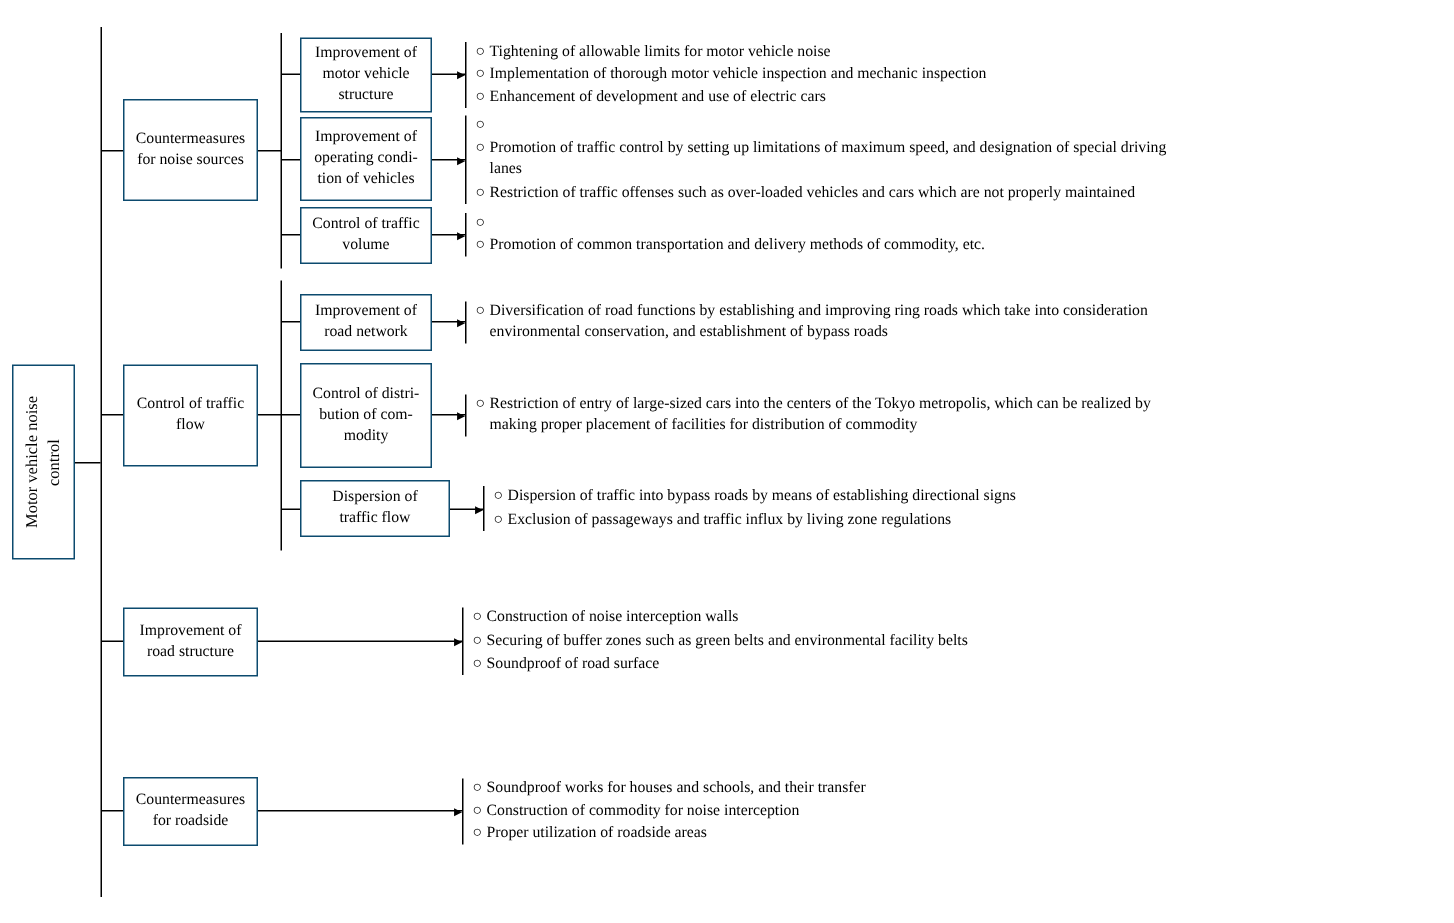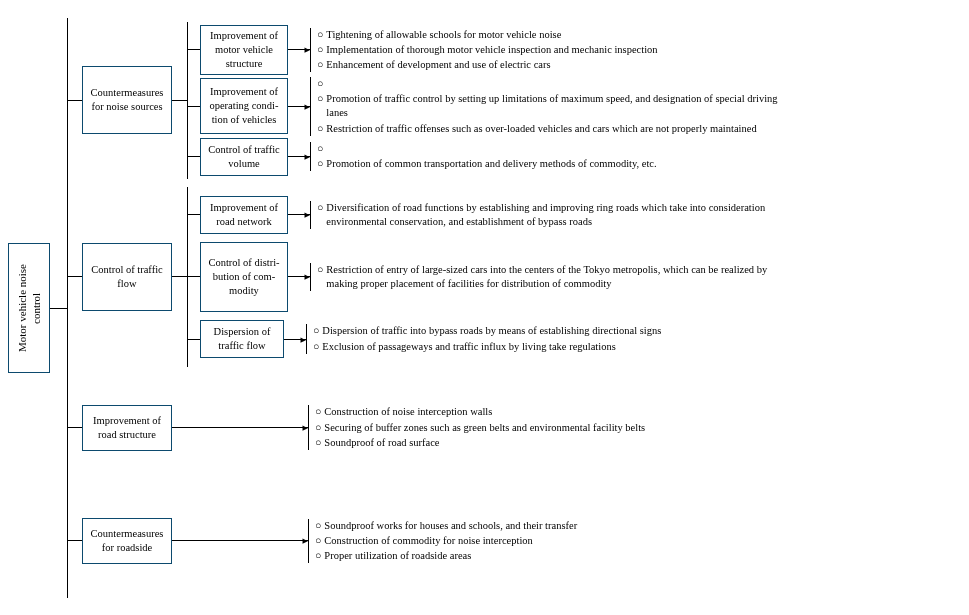--- a/index.html
+++ b/index.html
@@ -76,21 +76,21 @@
 structure</div>
 
             <div style="width:22px; height:1px; background:#000; position:relative;">
 
               <div style="position:absolute; right:0; top:-3px; font-size:7px;">▶</div>
             </div>
 
             <div style="width:480px; border-left:1px solid #000; padding-left:6px; font-size:10.5px; line-height:1.35;">
               <div style="display:flex; margin-bottom:1px;">
                   <span style="margin-right:3px;">○</span>
-                  <span>Tightening of allowable schools for motor vehicle noise</span>
+                  <span>Tightening of allowable limits for motor vehicle noise</span>
                 </div>
               <div style="display:flex; margin-bottom:1px;">
                   <span style="margin-right:3px;">○</span>
                   <span>Implementation of thorough motor vehicle inspection and mechanic inspection</span>
                 </div>
               <div style="display:flex;">
                   <span style="margin-right:3px;">○</span>
                   <span>Enhancement of development and use of electric cars</span>
                 </div>
             </div>
@@ -180,33 +180,33 @@
             <div style="width:480px; border-left:1px solid #000; padding-left:6px; font-size:10.5px; line-height:1.35;">
               <div style="display:flex;">
                   <span style="margin-right:3px;">○</span>
                   <span>Restriction of entry of large-sized cars into the centers of the Tokyo metropolis, which can be realized by making proper placement of facilities for distribution of commodity</span>
                 </div>
             </div>
           </div>
 
           <div style="display:flex; flex-direction:row; align-items:center; flex:1; padding:1px 0;">
             <div style="width:12px; height:1px; background:#000;"></div>
-            <div class="box" style="width:84px; min-height:38px; font-size:10.5px; white-space:pre-line; padding:3px 4px;">Dispersion of
+            <div class="box" style="width:100px; min-height:38px; font-size:10.5px; white-space:pre-line; padding:3px 4px;">Dispersion of
 traffic flow</div>
             <div style="width:22px; height:1px; background:#000; position:relative;">
               <div style="position:absolute; right:0; top:-3px; font-size:7px;">▶</div>
             </div>
             <div style="width:480px; border-left:1px solid #000; padding-left:6px; font-size:10.5px; line-height:1.35;">
               <div style="display:flex; margin-bottom:1px;">
                   <span style="margin-right:3px;">○</span>
                   <span>Dispersion of traffic into bypass roads by means of establishing directional signs</span>
                 </div>
               <div style="display:flex;">
                   <span style="margin-right:3px;">○</span>
-                  <span>Exclusion of passageways and traffic influx by living take regulations</span>
+                  <span>Exclusion of passageways and traffic influx by living zone regulations</span>
                 </div>
             </div>
           </div>
 
         </div>
       </div>
 
       <div style="display:flex; flex-direction:row; align-items:center; flex:0.7; padding:4px 0;">
 
         <div style="width:14px; height:1px; background:#000;"></div>

